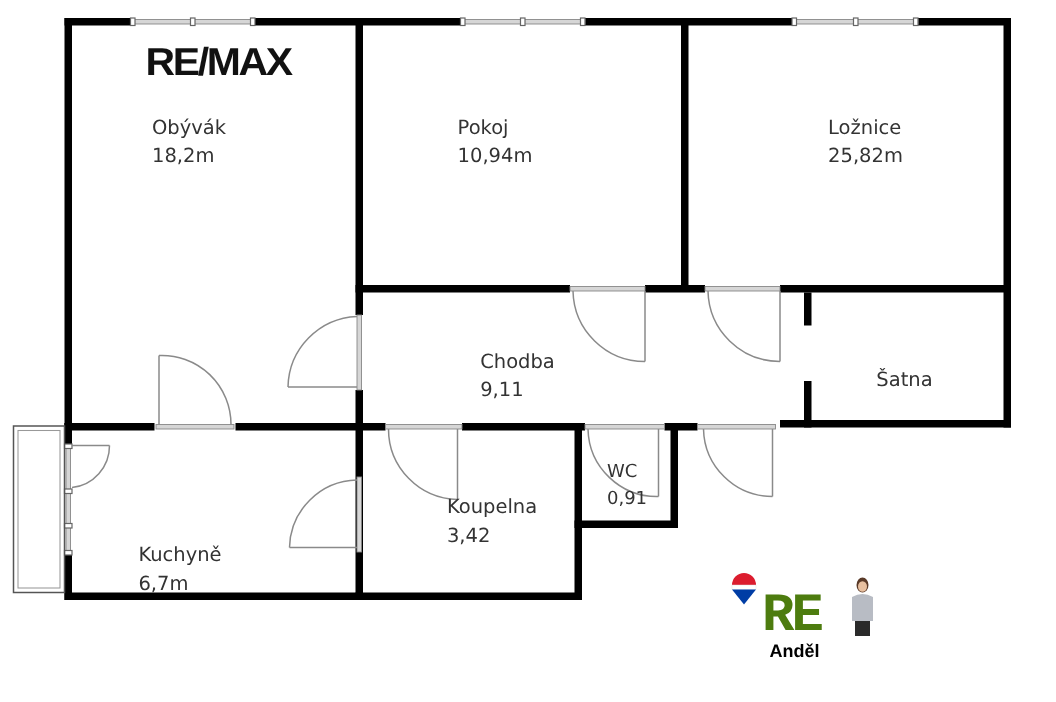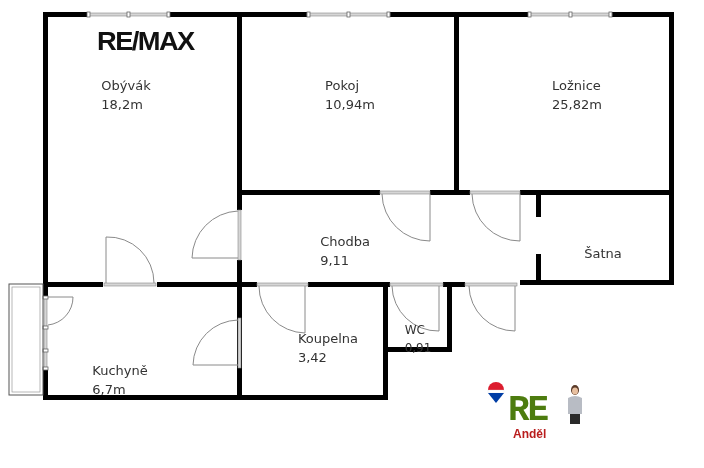--- a/index.html
+++ b/index.html
@@ -8,21 +8,21 @@
   .wall { fill: #000000; }
   .win { fill: #d6d6d6; stroke: #888888; stroke-width: 0.6; }
   .win-post { fill: #ffffff; stroke: #666666; stroke-width: 0.8; }
   .door-leaf { stroke: #8a8a8a; stroke-width: 1; fill: none; }
   .door-arc { stroke: #8a8a8a; stroke-width: 1; fill: none; }
   .door-frame { fill: #d6d6d6; stroke: #888888; stroke-width: 0.6; }
   .room-label { position: absolute; color: #333333; font-size: 13px; line-height: 19px; transform: translateX(-50%); white-space: nowrap; }
   .logo-top { position: absolute; left: 97px; top: 26px; font-family: "Liberation Sans", sans-serif; font-weight: 900; font-size: 26px; letter-spacing: -1.5px; color: #111; transform: scaleX(1.05); transform-origin: left; }
   .logo-bottom { position: absolute; left: 486px; top: 382px; width: 200px; height: 60px; }
   .logo-text { position: absolute; top: 8px; font-family: Liberation Mono, monospace; font-weight: 900; font-size: 36px; color: #4d7c0f; letter-spacing: -2px; }
-  .logo-sub { position: absolute; left: 27px; top: 45px; font-family: "Liberation Sans", sans-serif; font-weight: bold; font-size: 12px; color: #b91c1c; }
+  .logo-sub { position: absolute; left: 27px; top: 45px; font-family: "Liberation Sans", sans-serif; font-weight: bold; font-size: 12px; color: #000000; }
 </style>
 </head>
 <body>
 
 <svg id="plan" width="704" height="468" viewBox="0 0 704 468" xmlns="http://www.w3.org/2000/svg">
 
   <g>
 
     <rect class="wall" x="43" y="12" width="45" height="5"></rect>
     <rect class="wall" x="169" y="12" width="138" height="5"></rect>
@@ -128,21 +128,21 @@
     <path class="door-arc" d="M73 297 A28 28 0 0 1 48 325"></path>
   </g>
 </svg>
 
 <div class="logo-top">RE/MAX</div>
 
 <div class="room-label" style="left:126px; top:76px;">
   <div>Obývák</div>
   <div>18,2m</div>
 </div>
-<div class="room-label" style="left:350px; top:76px;">
+<div class="room-label" style="left:330px; top:76px;">
   <div>Pokoj</div>
   <div>10,94m</div>
 </div>
 <div class="room-label" style="left:577px; top:76px;">
   <div>Ložnice</div>
   <div>25,82m</div>
 </div>
 <div class="room-label" style="left:345px; top:232px;">
   <div>Chodba</div>
   <div>9,11</div>
@@ -151,21 +151,21 @@
   <div>Šatna</div>
 </div>
 <div class="room-label" style="left:120px; top:329px;margin-top:32px;">
   <div>Kuchyně</div>
   <div>6,7m</div>
 </div>
 <div class="room-label" style="left:328px; top:329px;">
   <div>Koupelna</div>
   <div>3,42</div>
 </div>
-<div class="room-label" style="left:418px; top:305px; font-size:12px; line-height:18px;margin-top:16px;">
+<div class="room-label" style="left:418px; top:305px; font-size:12px; line-height:18px;">
   <div>WC</div>
   <div>0,91</div>
 </div>
 
 <div class="logo-bottom">
   <svg width="20" height="22" viewBox="0 0 20 22" style="position:absolute;left:0;top:0;">
     <path d="M2 8 A8 8 0 0 1 18 8 Z" fill="#dc1c2e"></path>
     <rect x="2" y="8" width="16" height="3" fill="#ffffff" stroke="#ddd" stroke-width="0.3"></rect>
     <path d="M2 11 L18 11 L10 21 Z" fill="#003da5"></path>
   </svg>

